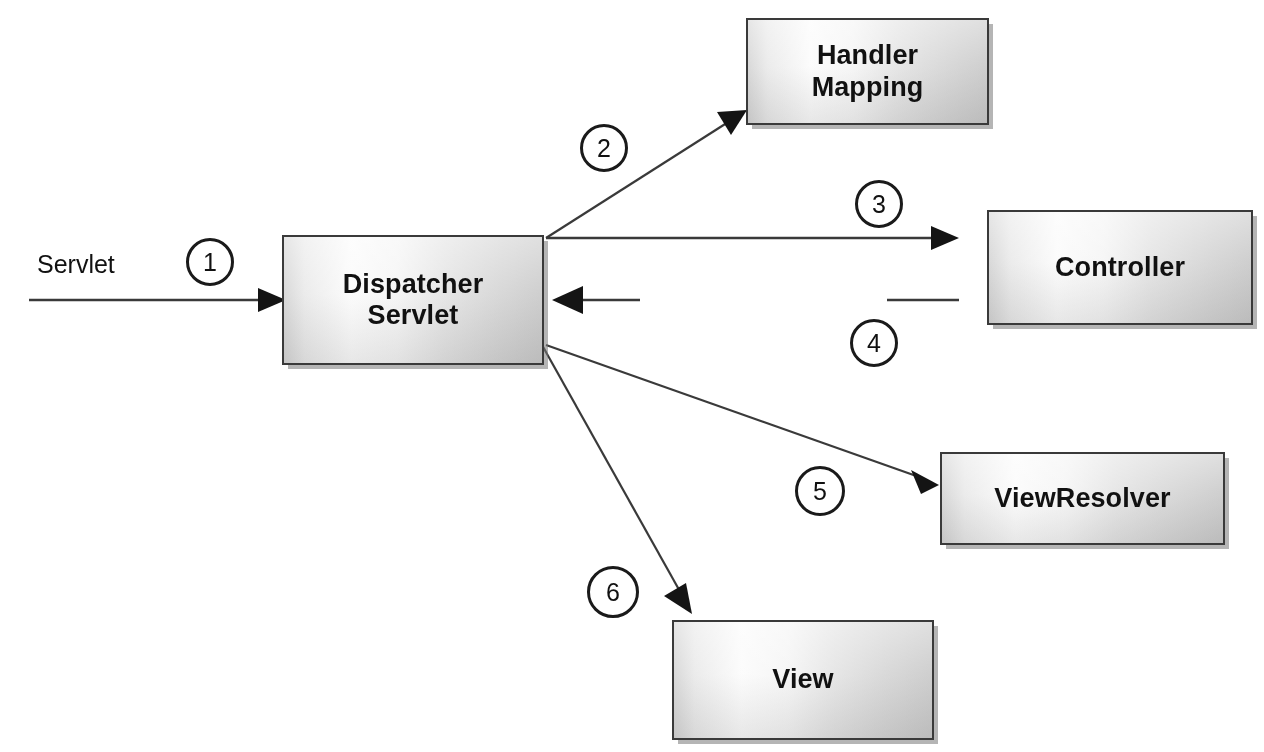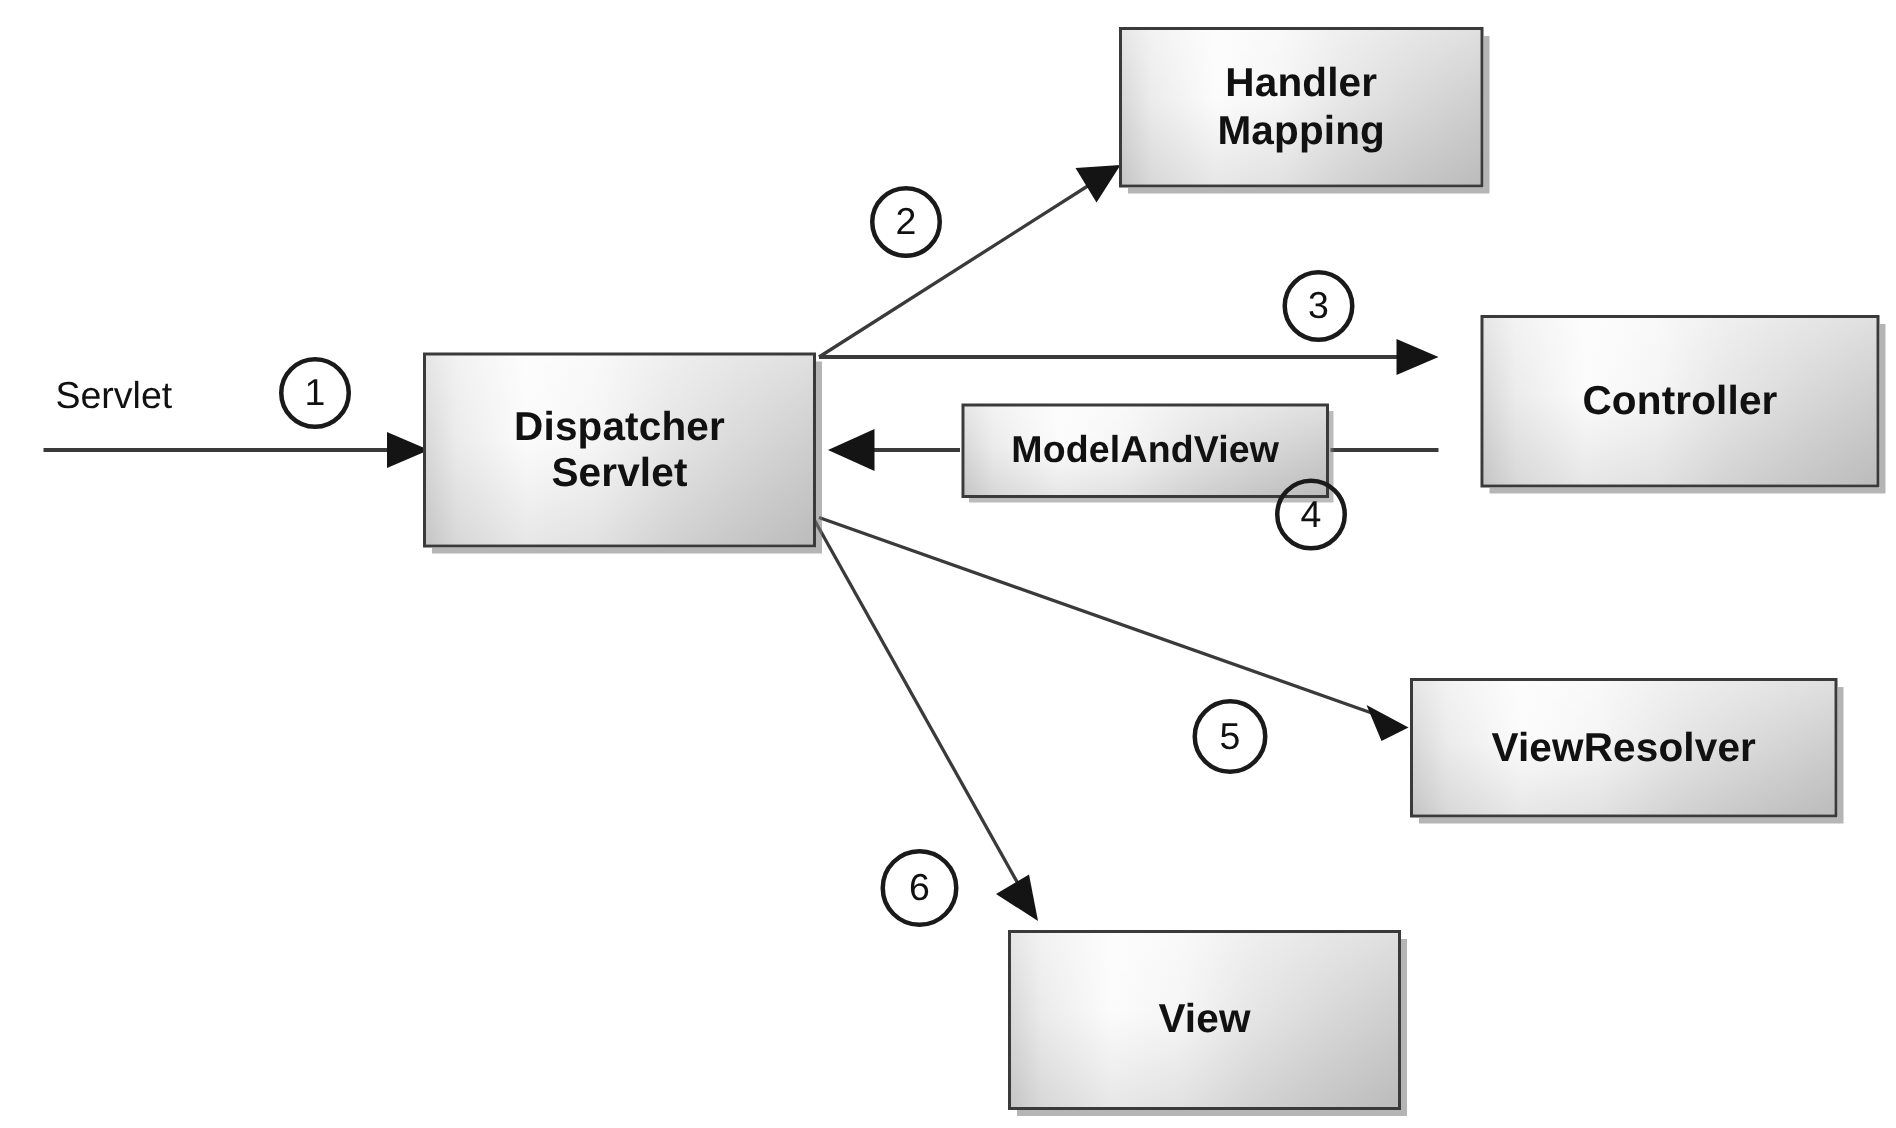--- a/index.html
+++ b/index.html
@@ -143,23 +143,20 @@
 
   <div class="node-box" style="left:746px; top:18px; width:243px; height:107px;">
     <span class="node-label">Handler
 Mapping</span>
   </div>
 
   <div class="node-box" style="left:961px; top:210px; width:266px; height:115px;margin-left:26px;">
     <span class="node-label">Controller</span>
   </div>
 
-  <div class="node-box small-box" style="left:641px; top:269px; width:245px; height:63px;">
-    <span class="node-label">ModelAndView</span>
-  </div>
 
   <div class="node-box" style="left:940px; top:452px; width:285px; height:93px;">
     <span class="node-label">ViewResolver</span>
   </div>
 
   <div class="node-box" style="left:672px; top:620px; width:262px; height:120px;">
     <span class="node-label">View</span>
   </div>
 
   <div class="plain-label" style="left:37px; top:250px;">Servlet</div>

